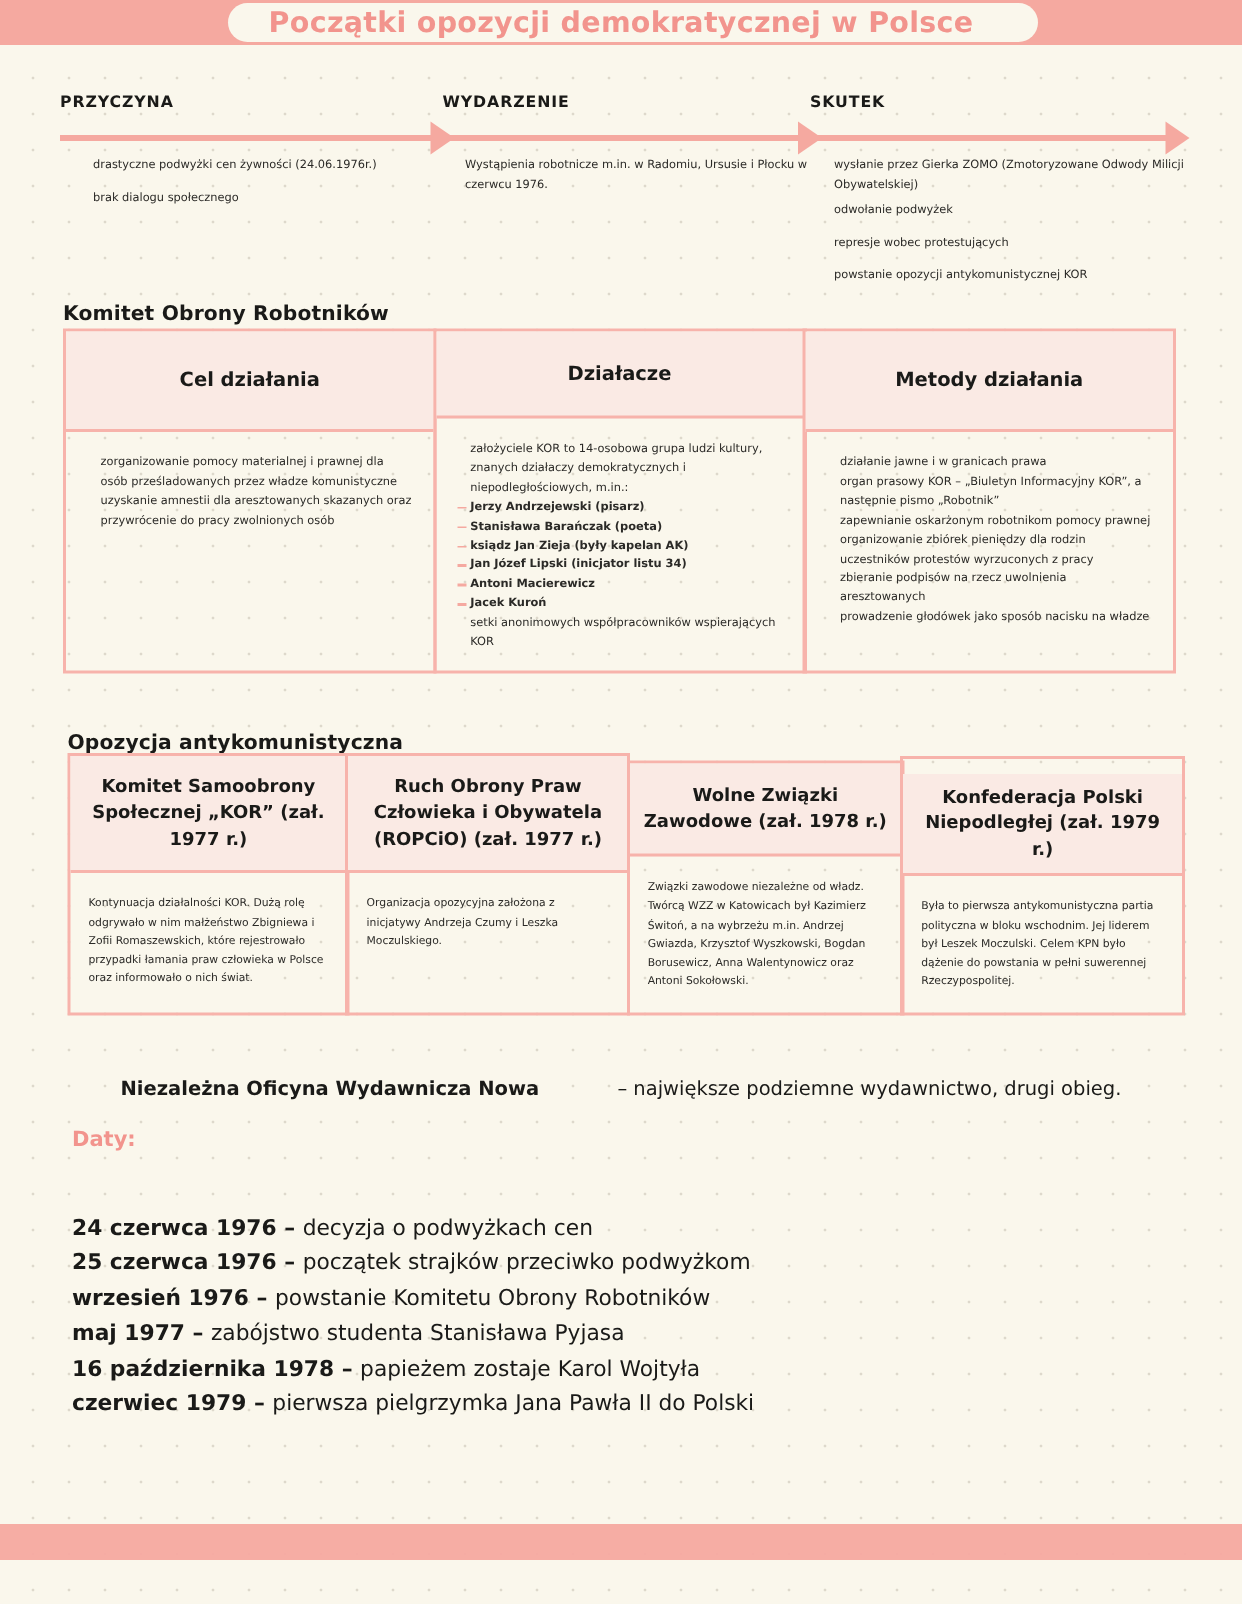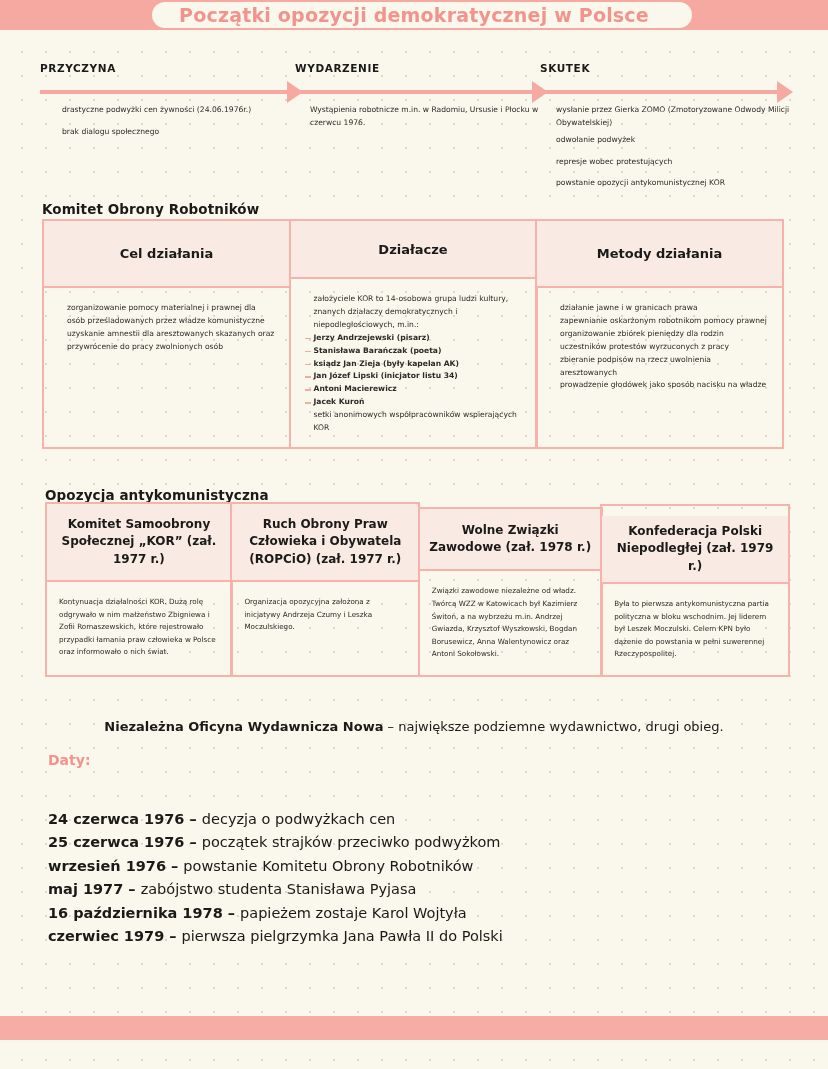--- a/index.html
+++ b/index.html
@@ -159,21 +159,21 @@
   #opoz-table .col.o3 .th{ height:73px; }
   #opoz-table .col.o4 .th{ height:76px;margin-top:10px; }
   #opoz-table .td{ padding:14px 12px; font-size:7.2px; line-height:1.75; }
 
   
   .nowa{
     position:absolute; left:0; right:0; top:719px;
     text-align:center; font-size:13px; color:var(--ink);
   }
   .nowa b{ font-weight:700; }
-  .nowa span{ font-weight:400; }
+  .nowa span{ font-weight:400;padding-left:48px; }
 
   
   .daty-head{
     position:absolute; left:48px; top:752px;
     font-size:14px; font-weight:700; color:var(--pink-text);
   }
   .daty-list{ position:absolute; left:48px; top:808px; list-style:none; }
   .daty-list li{
     font-size:14.5px; line-height:1.62; color:var(--ink); white-space:nowrap;
   }
@@ -253,20 +253,21 @@
         <li class="plain-li">setki anonimowych współpracowników wspierających KOR</li>
       </ul>
     </div>
   </div>
 
   <div class="col">
     <div class="th">Metody działania</div>
     <div class="td">
       <ul class="bullet-list">
         <li class="plain-li">działanie jawne i w granicach prawa</li>
+        <li class="plain-li">organ prasowy KOR – „Biuletyn Informacyjny KOR”, a następnie pismo „Robotnik”</li>
         <li class="plain-li">zapewnianie oskarżonym robotnikom pomocy prawnej</li>
         <li class="plain-li">organizowanie zbiórek pieniędzy dla rodzin uczestników protestów wyrzuconych z pracy</li>
         <li class="plain-li">zbieranie podpisów na rzecz uwolnienia aresztowanych</li>
         <li class="plain-li">prowadzenie głodówek jako sposób nacisku na władze</li>
       </ul>
     </div>
   </div>
 </div>
 
 <div class="section-title st-opoz">Opozycja antykomunistyczna</div>

